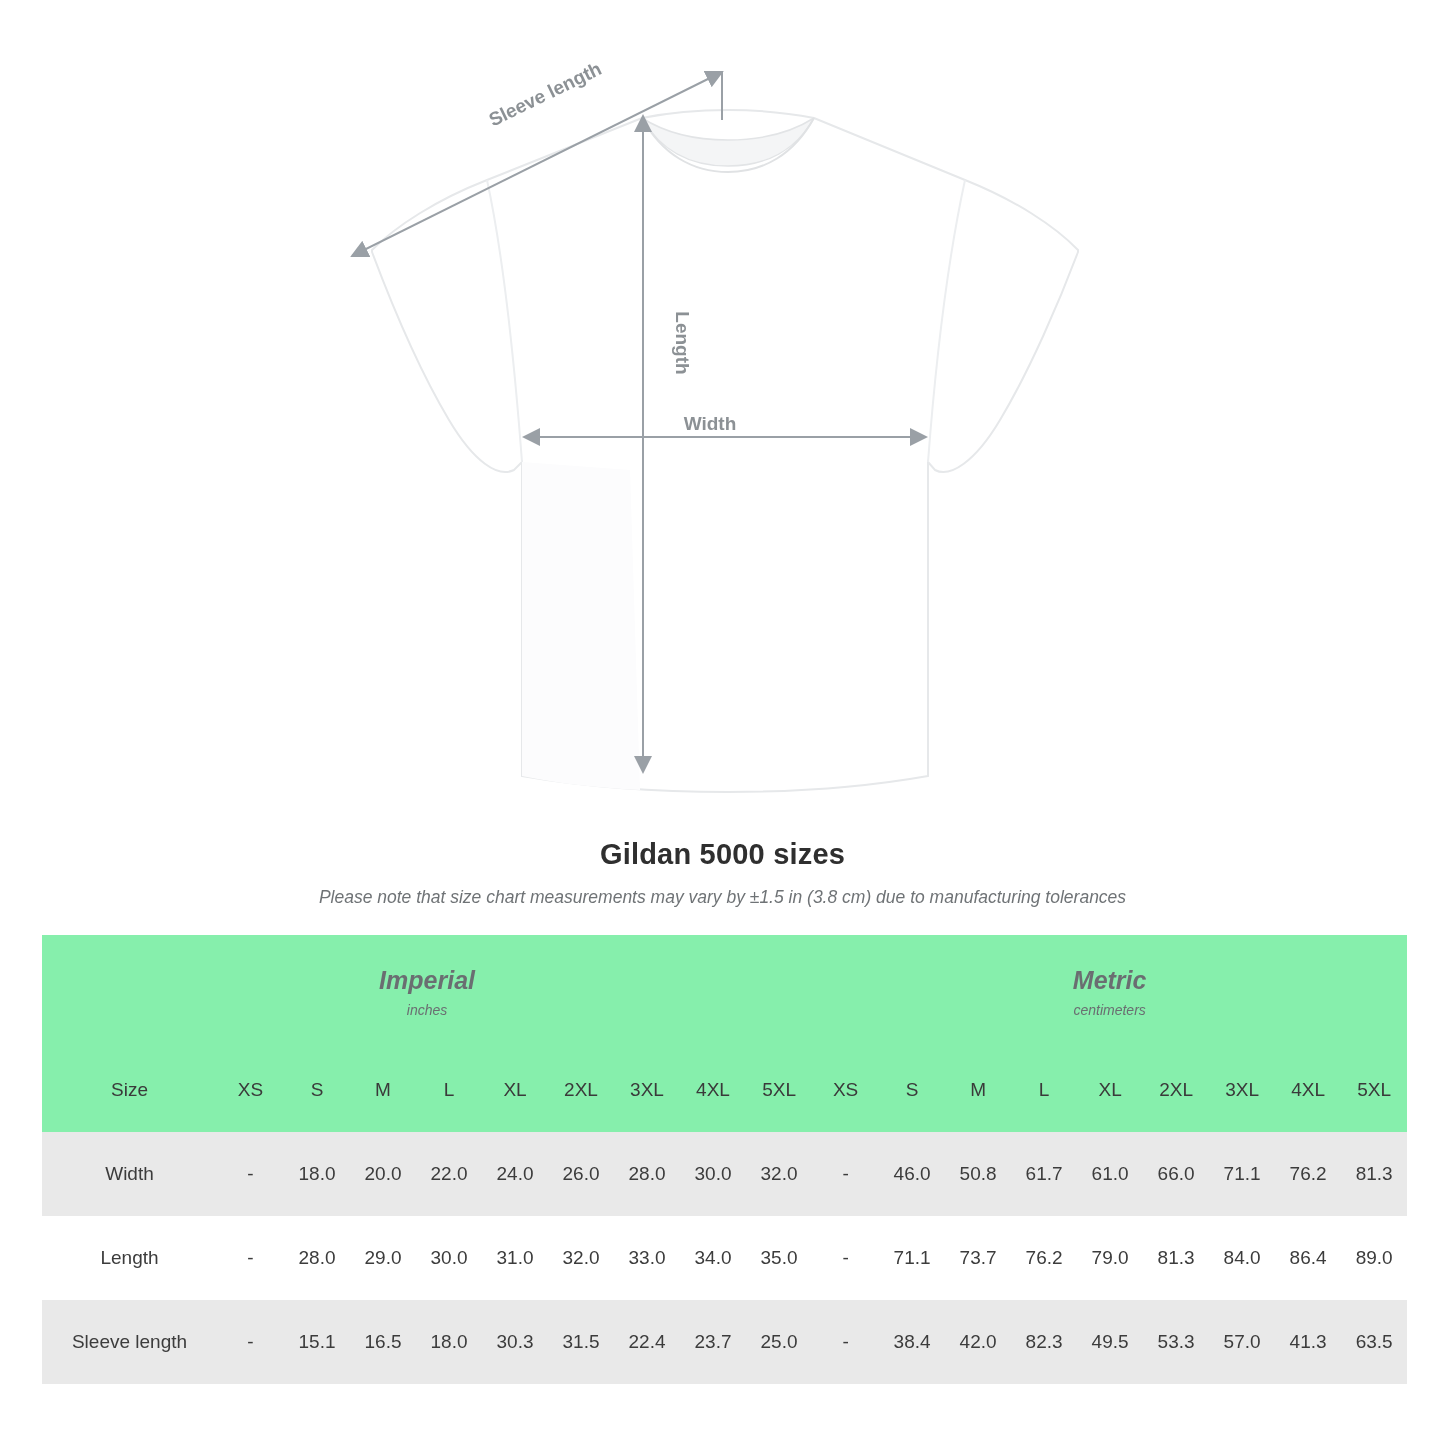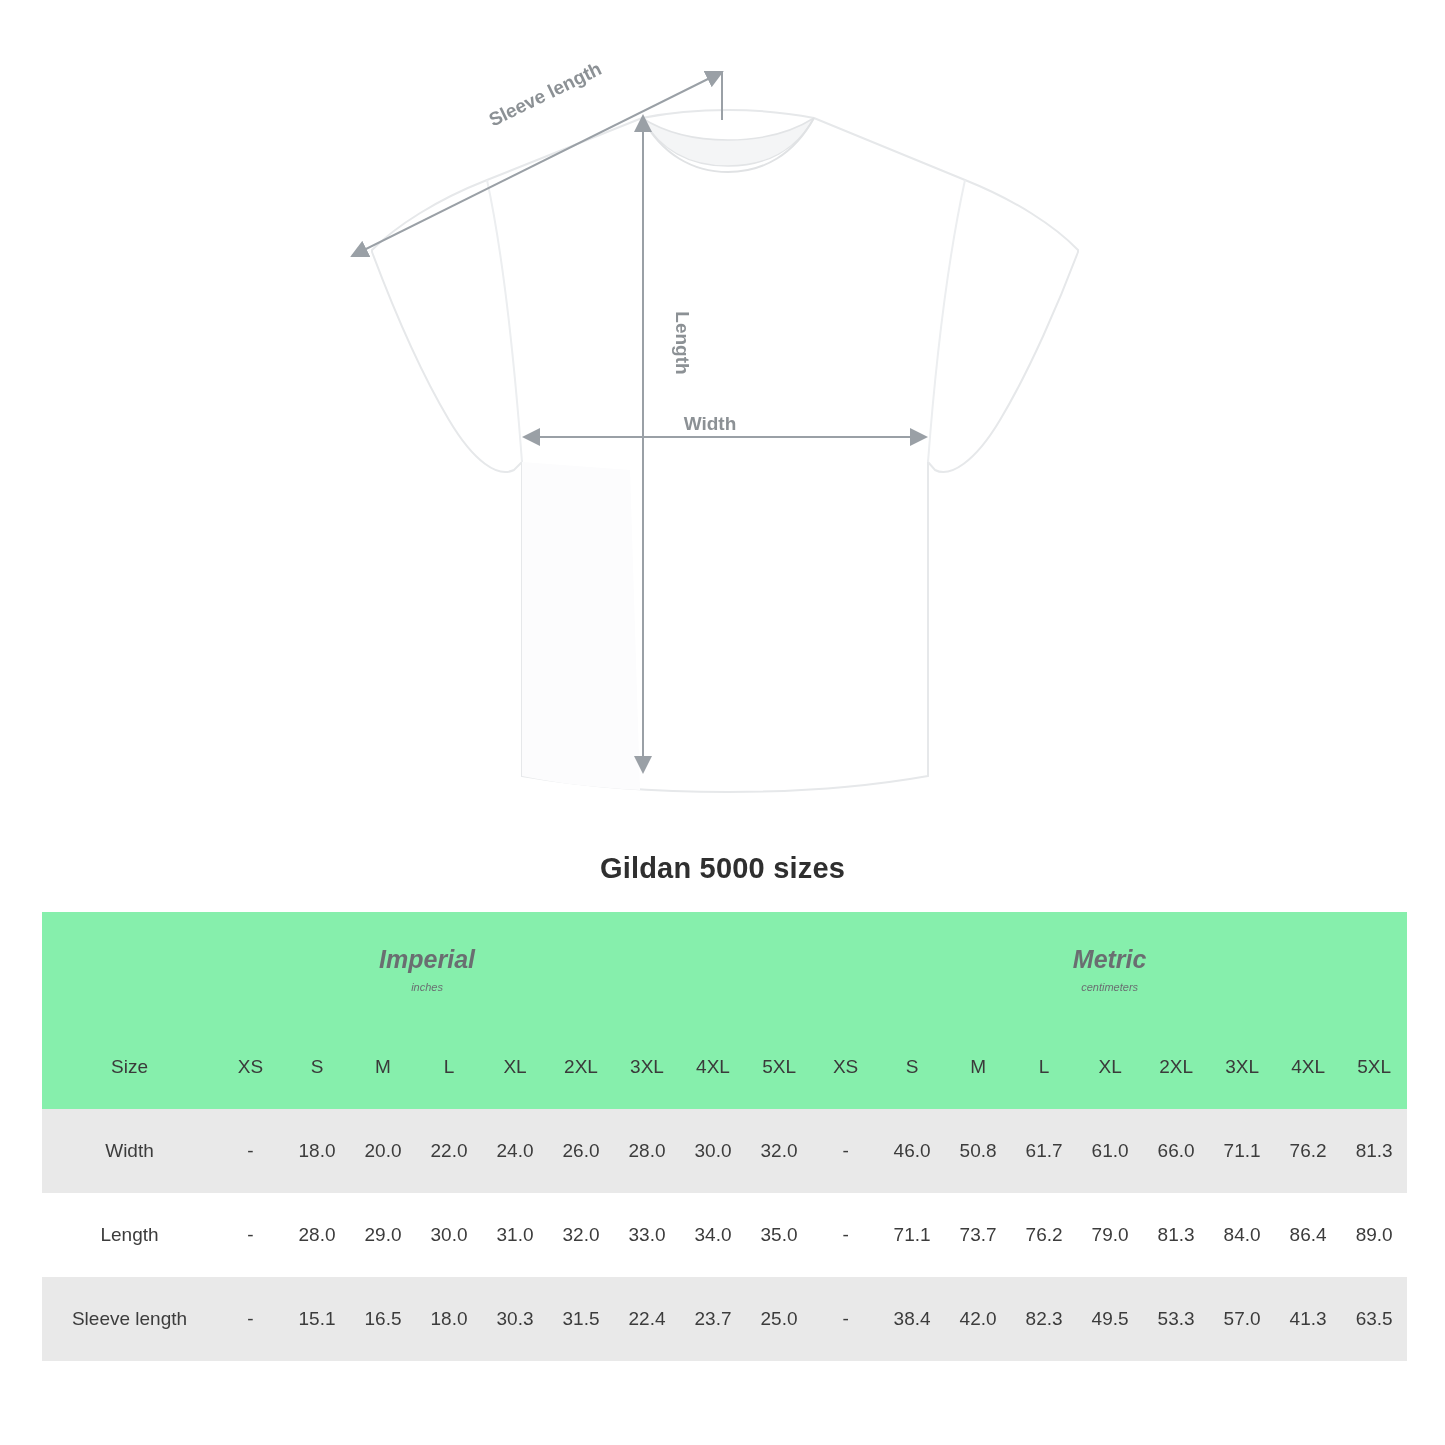--- a/index.html
+++ b/index.html
@@ -27,21 +27,21 @@
     width: 1445px;
     height: 820px;
   }
   .illustration svg {
     display: block;
   }
 
   
   .title-block {
     text-align: center;
-    margin-top: 32px;
+    margin-top: 18px;
   }
   .chart-title {
     font-size: 29px;
     font-weight: bold;
     color: #2f2f2f;
     letter-spacing: 0.2px;
   }
   .chart-note {
     font-size: 17.5px;
     font-style: italic;
@@ -69,21 +69,21 @@
     background: #86efac;
   }
   .unit-name {
     font-size: 25px;
     font-style: italic;
     font-weight: bold;
     color: #6a6e71;
     line-height: 1.25;
   }
   .unit-sub {
-    font-size: 11px;
+    font-size: 14px;
     font-style: italic;
     color: #6a6e71;
     margin-top: 6px;
   }
   .header-row td {
     height: 84px;
     font-size: 19px;
     font-weight: bold;
     color: #3a3a3a;
     background: #86efac;
@@ -176,20 +176,21 @@
       </text>
 
       <text x="710" y="430" text-anchor="middle" font-family="Liberation Sans, sans-serif" font-size="19" font-weight="bold" fill="#8c9195">
         <tspan>Width</tspan>
       </text>
     </svg>
   </div>
 
   <div class="title-block">
     <div class="chart-title">Gildan 5000 sizes</div>
+    <div class="chart-note">Please note that size chart measurements may vary by ±1.5 in (3.8 cm) due to manufacturing tolerances</div>
   </div>
 
   <div class="table-wrap">
     <table class="size-table">
       <colgroup>
         <col style="width:175px">
         <col style="width:67px">
           <col style="width:66px">
           <col style="width:66px">
         <col style="width:66px">

